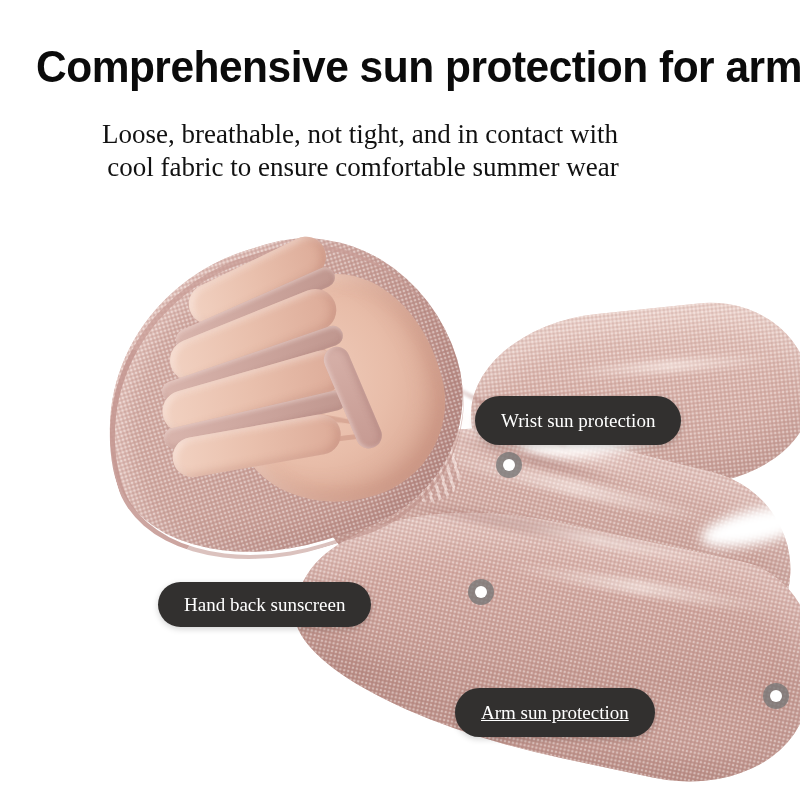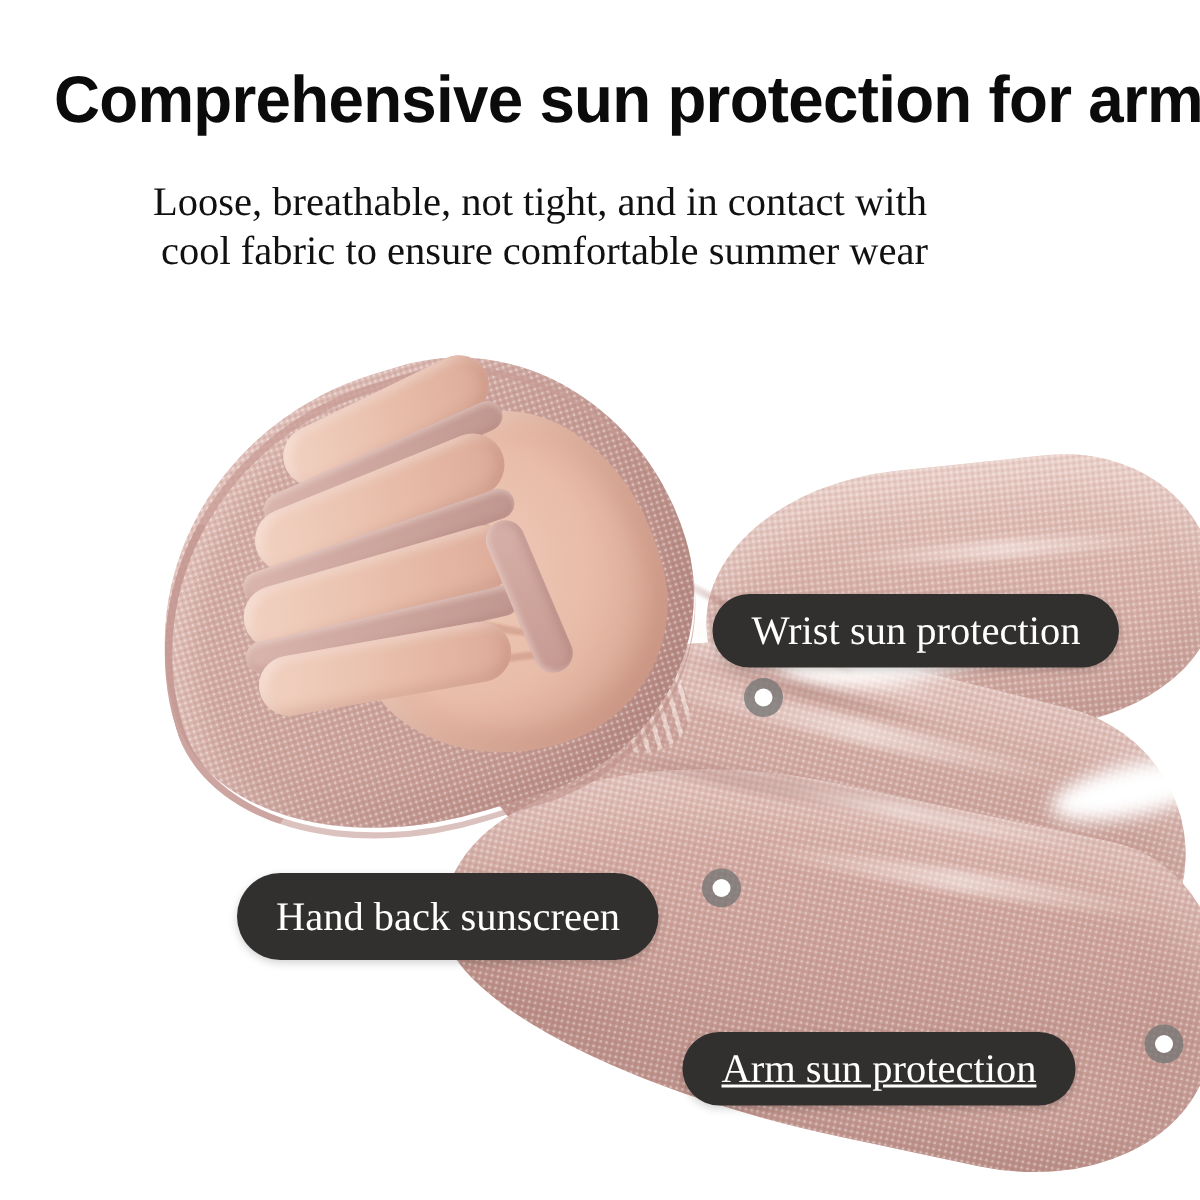--- a/index.html
+++ b/index.html
@@ -268,28 +268,28 @@
   
   .pill {
     position: absolute;
     display: flex;
     align-items: center;
     justify-content: center;
     background: #32302f;
     color: #ffffff;
     border-radius: 999px;
     font-family: "Liberation Serif", serif;
-    font-size: 27px;
+    font-size: 19px;
     line-height: 1;
     white-space: nowrap;
     padding: 0 26px;
     box-shadow: 0 2px 6px rgba(0,0,0,0.18);
   }
   .pill-wrist     { left: 475px; top: 396px; height: 49px; }
-  .pill-handback  { left: 158px; top: 582px; height: 58px; }
+  .pill-handback  { left: 158px; top: 582px; height: 45px; }
   .pill-arm       { left: 455px; top: 688px; height: 49px; text-decoration: underline; }
 
   
   .marker {
     position: absolute;
     width: 26px; height: 26px;
     border-radius: 50%;
     background: rgba(118,118,118,0.78);
     display: flex;
     align-items: center;

